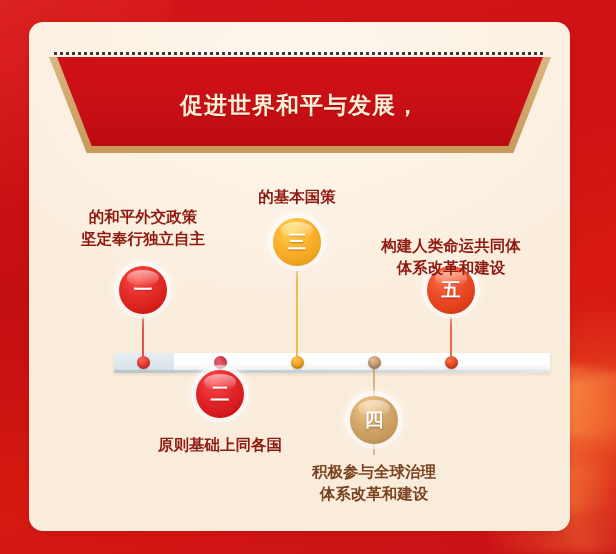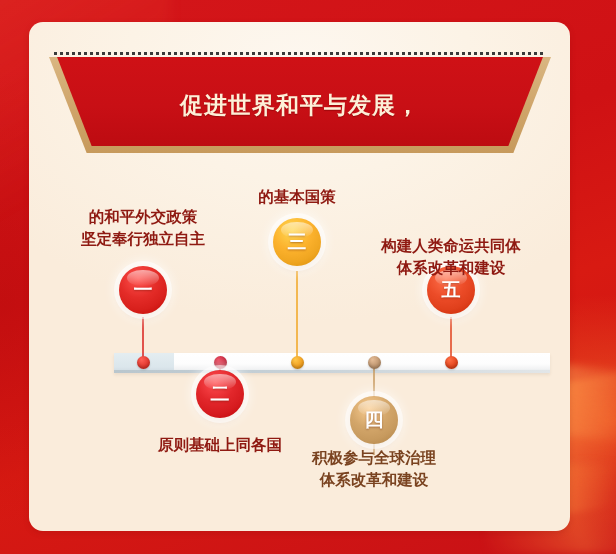--- a/index.html
+++ b/index.html
@@ -244,21 +244,21 @@
           <span>三</span>
         </div>
         <div class="caption" style="color: rgb(143, 26, 18); left: 158px; width: 220px; top: 164px;">
           <div>的基本国策</div>
         </div>
         <div class="stem" style="left: 344px; top: 345px; height: 88px; background: rgb(199, 154, 94); opacity: 0.75;"></div>
         <div class="dot" style="left: 338.5px; top: 334px; background: radial-gradient(circle at 35% 28%, rgb(229, 188, 150) 0%, rgb(191, 150, 112) 55%, rgb(169, 128, 90) 100%);"></div>
         <div class="badge" style="left: 321px; top: 374px; background: radial-gradient(circle at 40% 26%, rgb(249, 204, 144) 0%, rgb(211, 166, 106) 42%, rgb(199, 154, 94) 68%, rgb(173, 128, 68) 100%);">
           <span>四</span>
         </div>
-        <div class="caption" style="color: rgb(122, 67, 32); left: 235px; width: 220px; top: 425px;">
+        <div class="caption" style="color: rgb(122, 67, 32); left: 235px; width: 220px; top: 439px;">
           <div>积极参与全球治理</div>
           <div>体系改革和建设</div>
         </div>
         <div class="stem" style="left: 421px; top: 295px; height: 42px; background: rgb(224, 64, 28); opacity: 0.75;"></div>
         <div class="dot" style="left: 415.5px; top: 334px; background: radial-gradient(circle at 35% 28%, rgb(255, 110, 69) 0%, rgb(228, 72, 31) 55%, rgb(206, 50, 9) 100%);"></div>
         <div class="badge" style="left: 398px; top: 244px; background: radial-gradient(circle at 40% 26%, rgb(255, 114, 78) 0%, rgb(236, 76, 40) 42%, rgb(224, 64, 28) 68%, rgb(198, 38, 2) 100%);">
           <span>五</span>
         </div>
         <div class="caption" style="color: rgb(143, 26, 18); left: 312px; width: 220px; top: 184px; margin-top: 29px;">
           <div>构建人类命运共同体</div>

